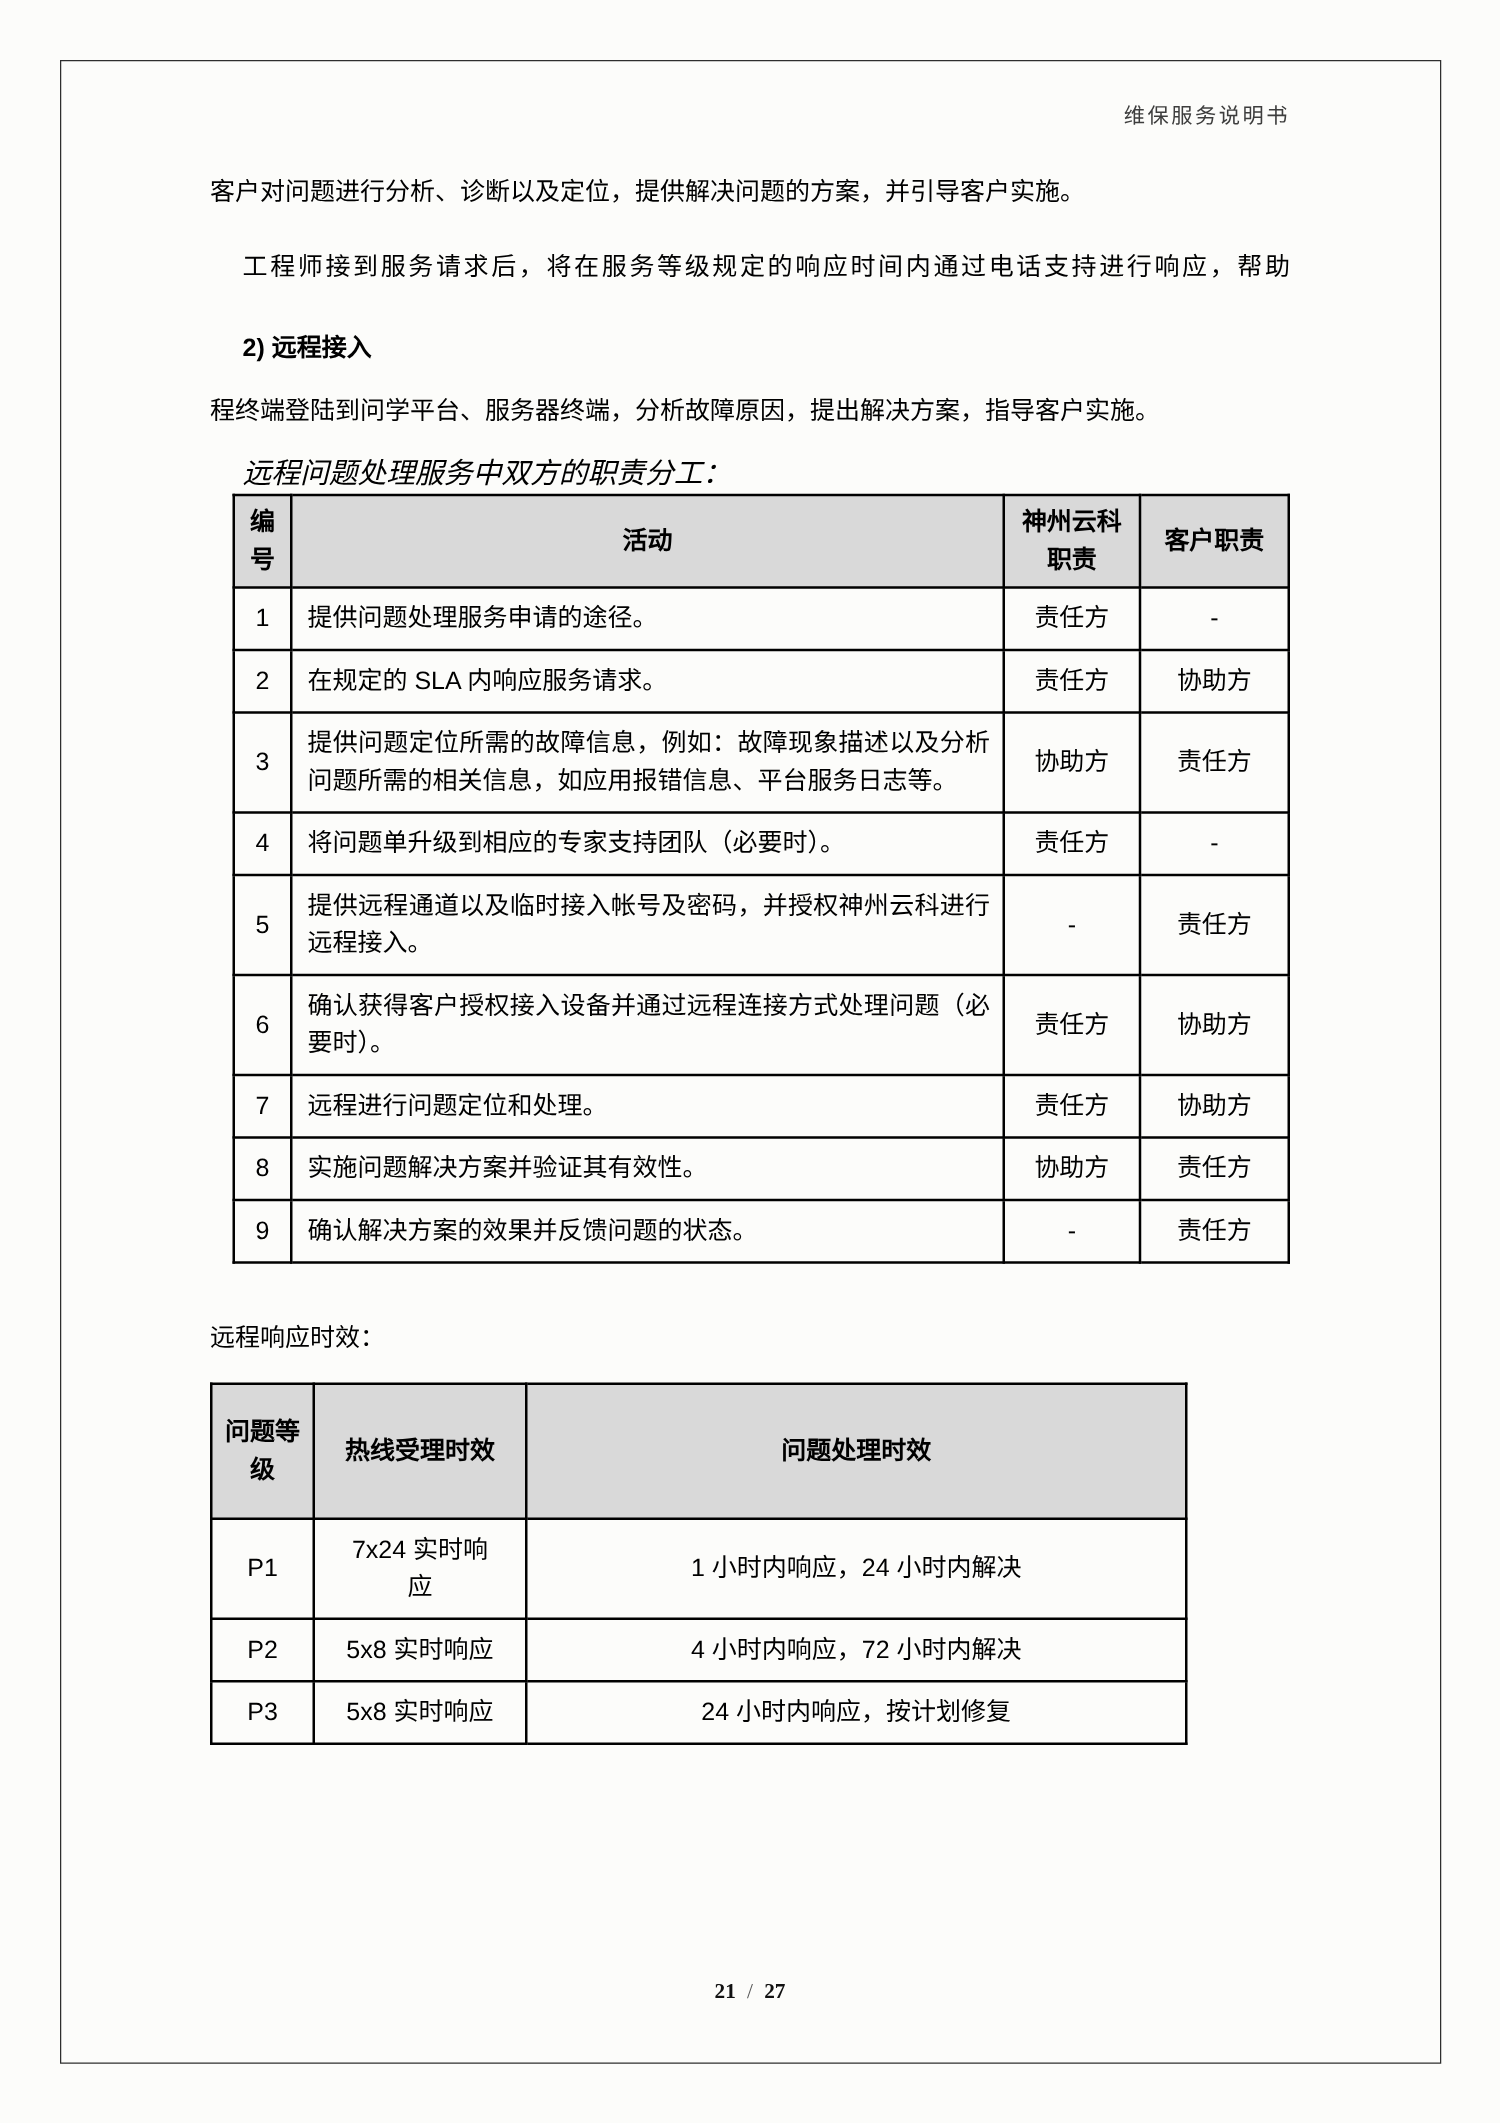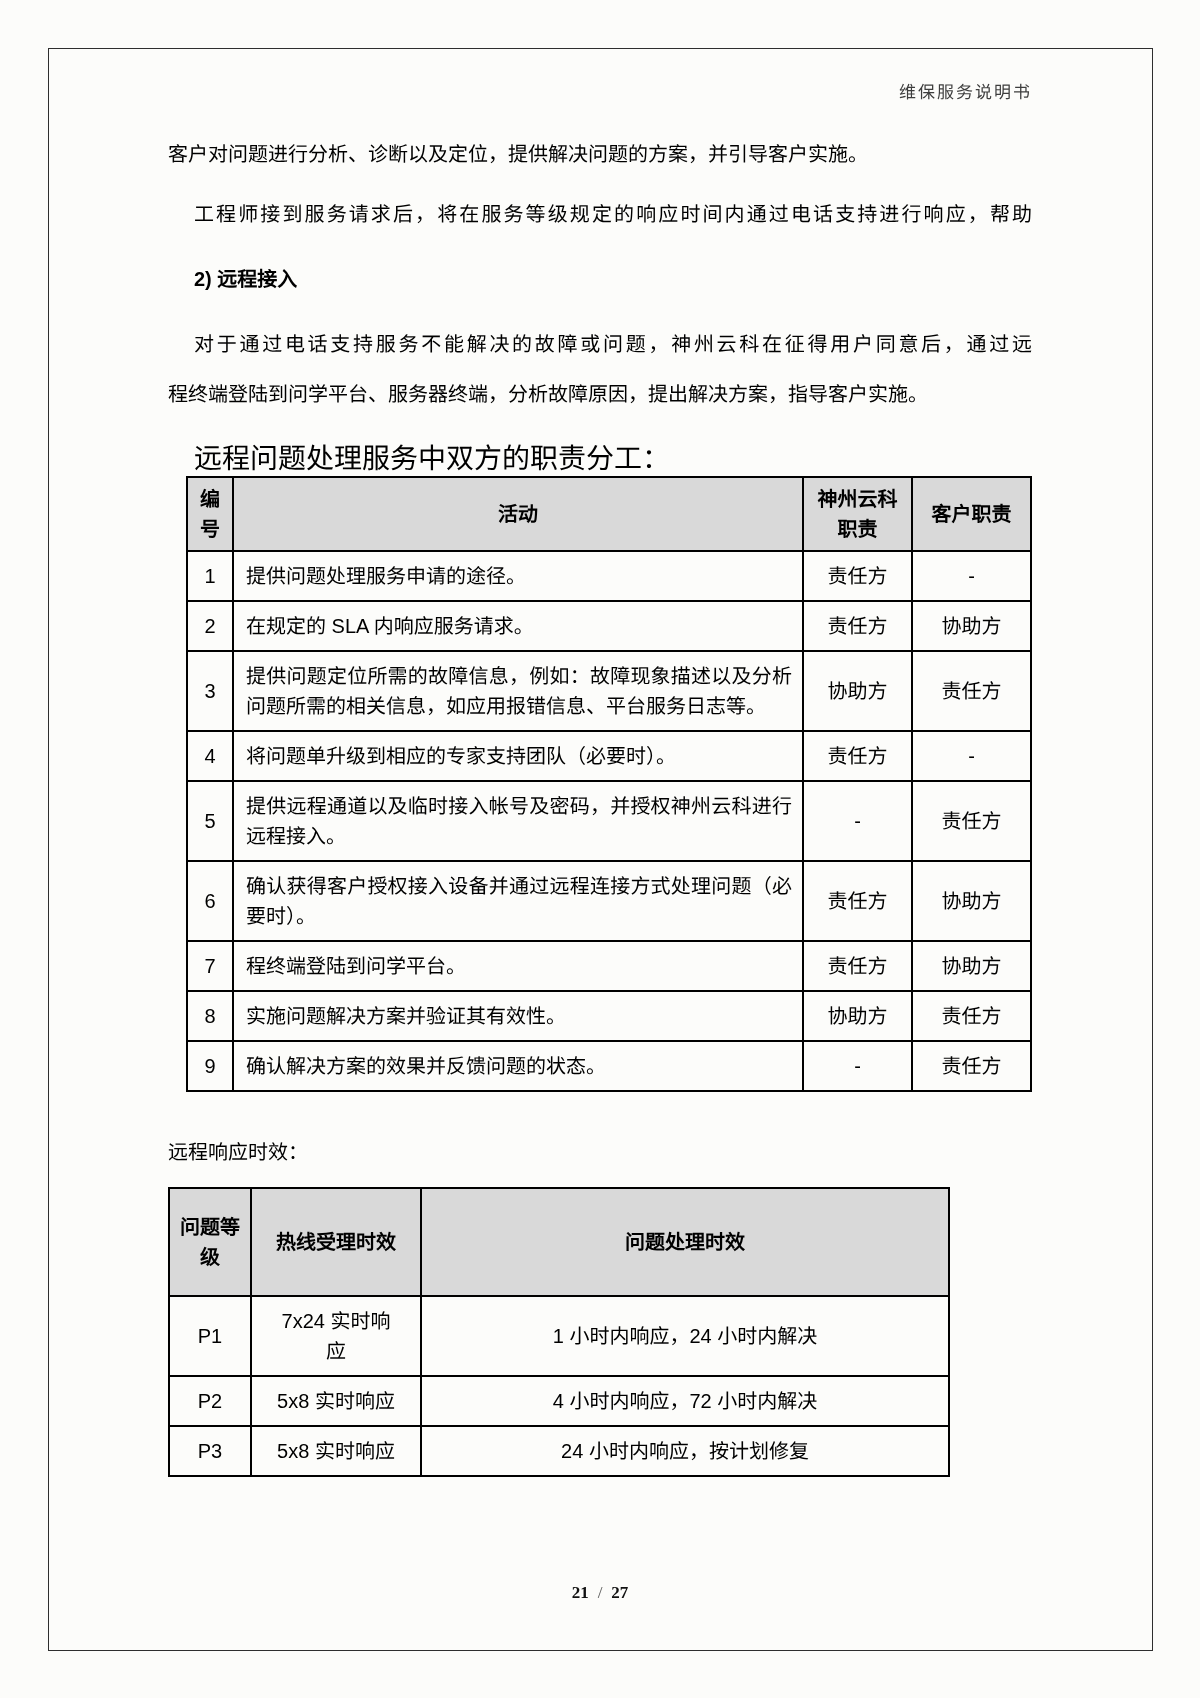--- a/index.html
+++ b/index.html
@@ -52,24 +52,25 @@
   }
   .indent { text-indent: 26px; }
   .fill {
     text-align: justify;
     text-align-last: justify;
   }
   .mt30 { margin-top: 30px; }
   .mt35 { margin-top: 35px; }
   .mt20 { margin-top: 20px; }
   .lead-in {
-    margin-top: 36px;
-    font-size: 28px;
+    margin-top: 20px;
+    font-size: 23px;
     line-height: 28px;
     text-indent: 26px;
+    font-style: italic;
   }
   table {
     border-collapse: collapse;
     table-layout: fixed;
     font-size: 20px;
   }
   th, td {
     border: 2px solid #000;
     vertical-align: middle;
     line-height: 30px;
@@ -125,21 +126,20 @@
     <span>维保服务说明书</span>
   </div>
 
   <p class="para">
     <span class="line mt35">客户对问题进行分析、诊断以及定位，提供解决问题的方案，并引导客户实施。</span>
     <span class="line indent fill mt30">工程师接到服务请求后，将在服务等级规定的响应时间内通过电话支持进行响应，帮助</span>
   </p>
 
   <div class="heading h2">2) 远程接入</div>
   <p class="para">
-    <span class="line indent fill mt35">对于通过电话支持服务不能解决的故障或问题，神州云科在征得用户同意后，通过远</span>
     <span class="line mt20">程终端登陆到问学平台、服务器终端，分析故障原因，提出解决方案，指导客户实施。</span>
   </p>
 
   <div class="lead-in">远程问题处理服务中双方的职责分工：</div>
 
   <table class="resp-table">
     <colgroup>
       <col style="width:46px">
         <col style="width:570px">
         <col style="width:109px">
@@ -188,21 +188,21 @@
         <td>责任方</td>
       </tr>
       <tr>
         <td>6</td>
         <td class="c-act">确认获得客户授权接入设备并通过远程连接方式处理问题（必要时）。</td>
         <td>责任方</td>
         <td>协助方</td>
       </tr>
       <tr>
         <td>7</td>
-        <td class="c-act">程终端登陆到问学平台。</td>
+        <td class="c-act">远程进行问题定位和处理。</td>
         <td>责任方</td>
         <td>协助方</td>
       </tr>
       <tr>
         <td>8</td>
         <td class="c-act">实施问题解决方案并验证其有效性。</td>
         <td>协助方</td>
         <td>责任方</td>
       </tr>
       <tr>

